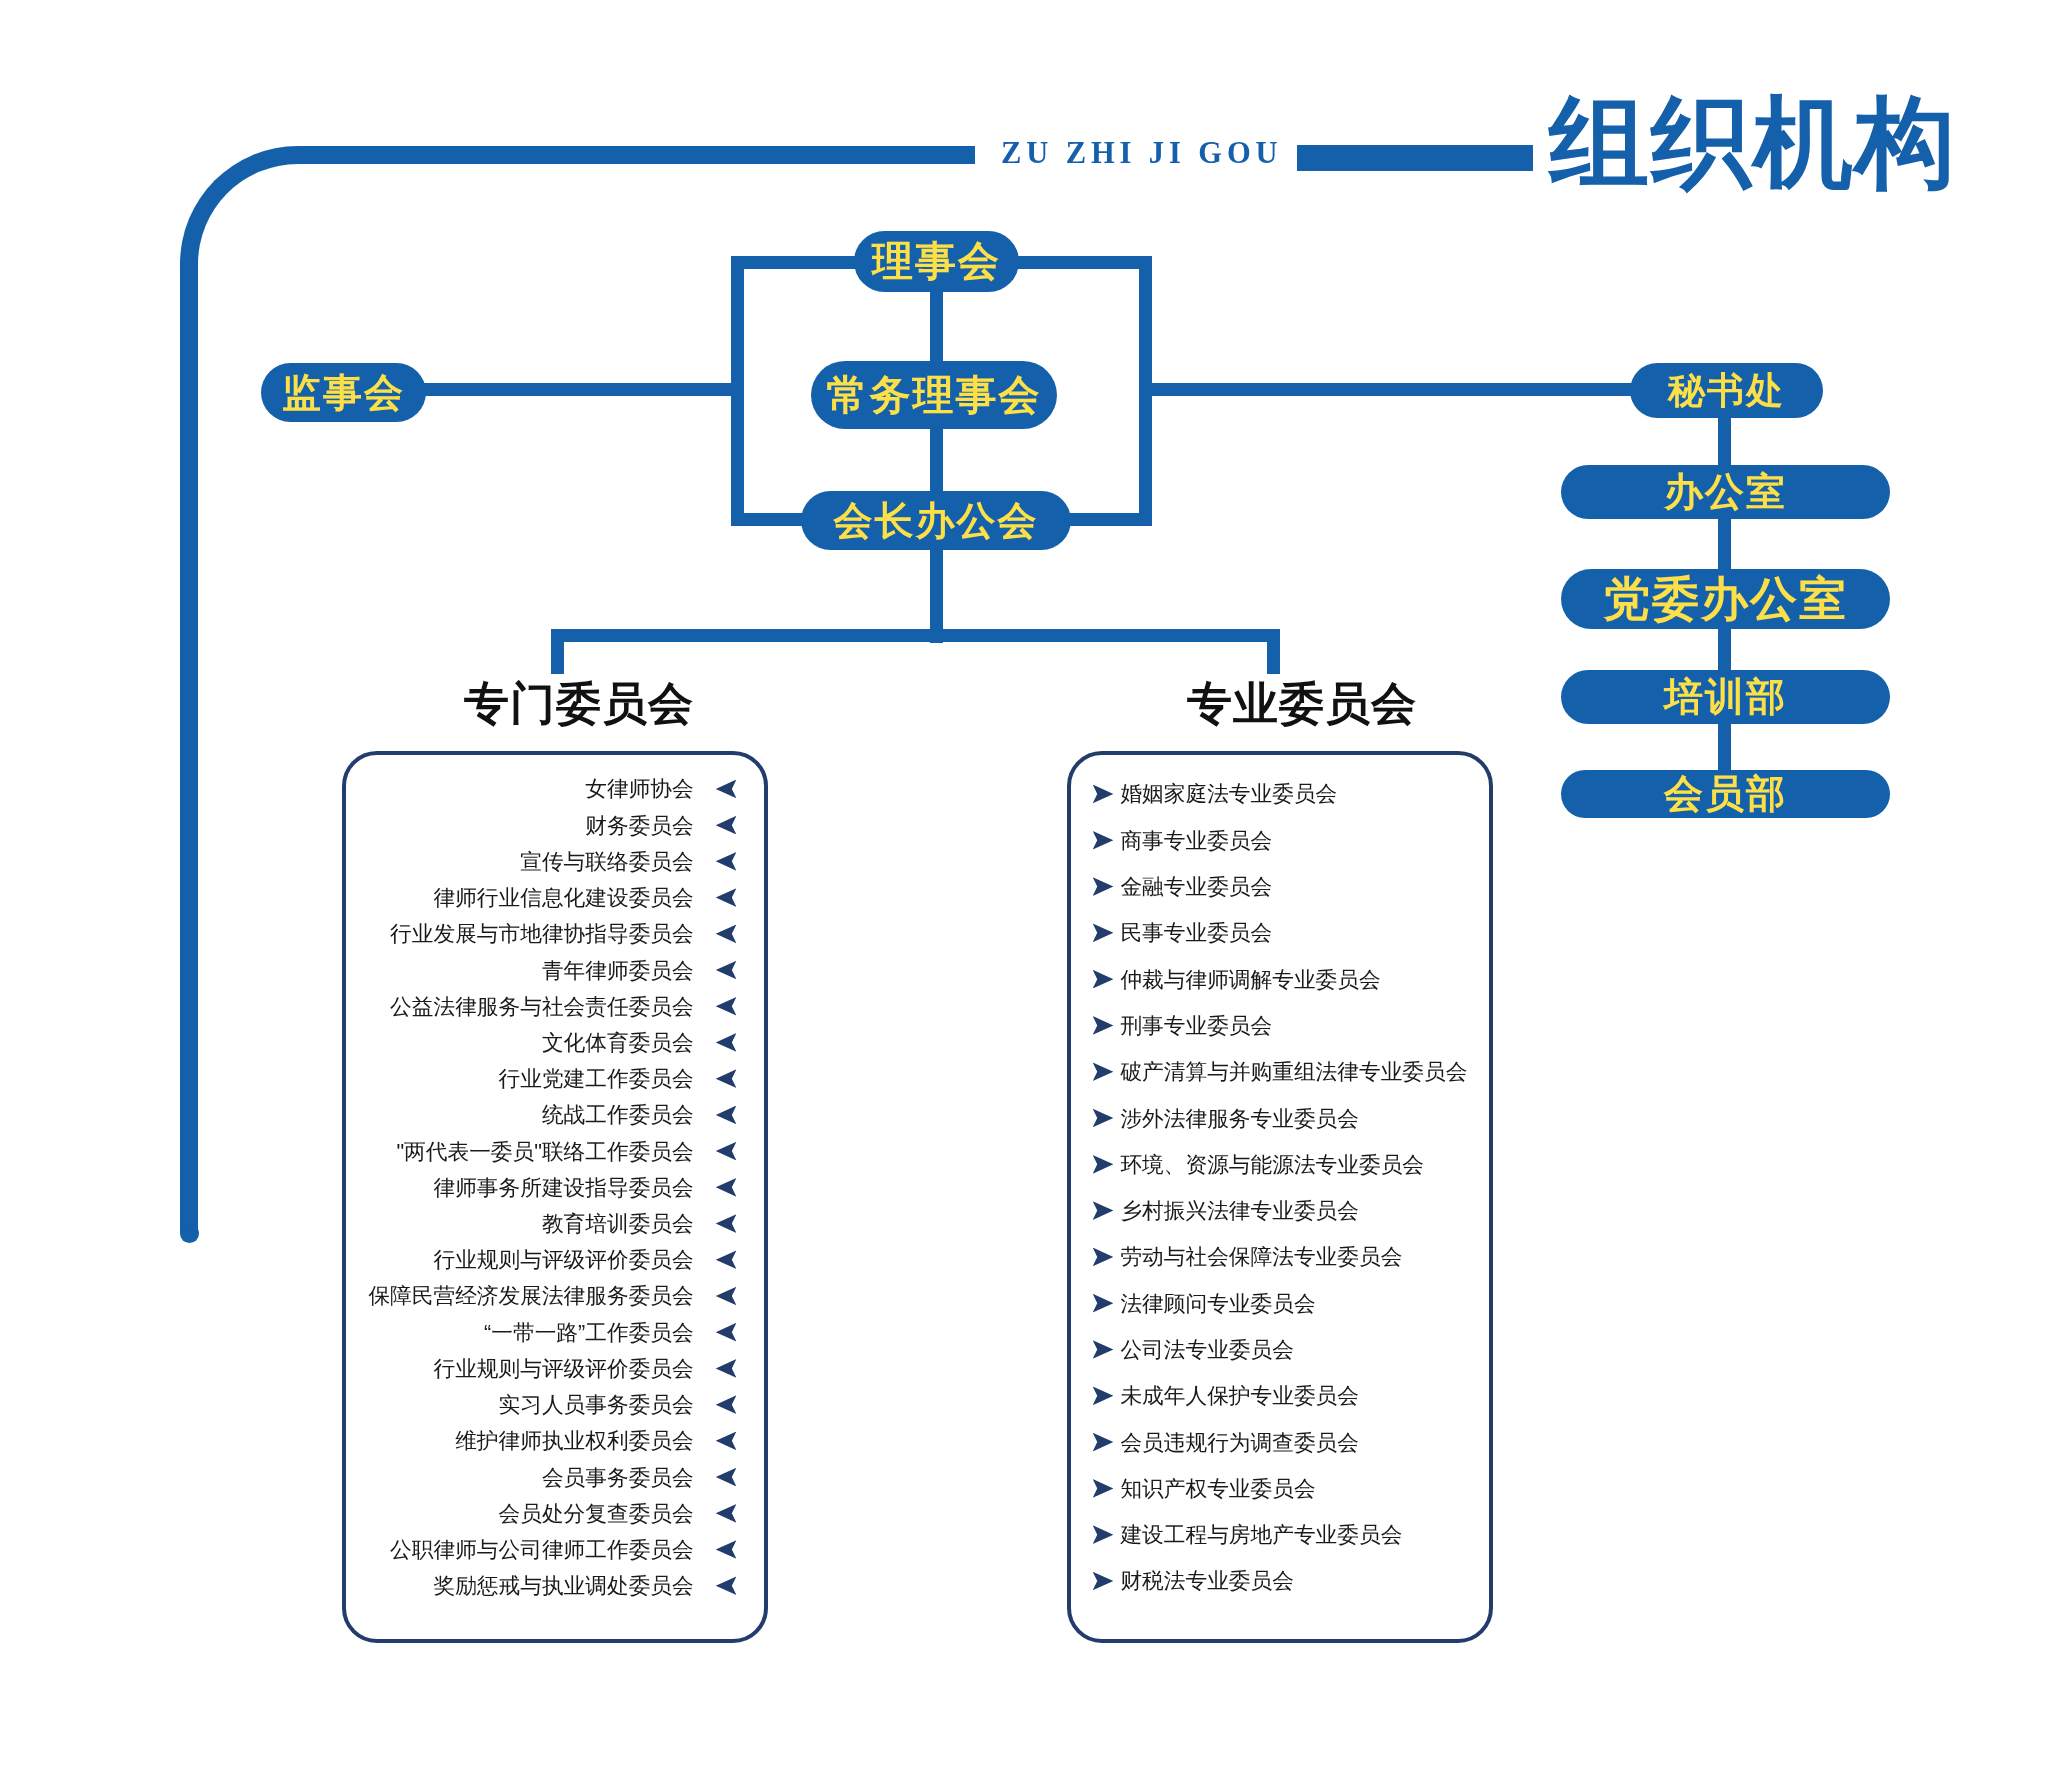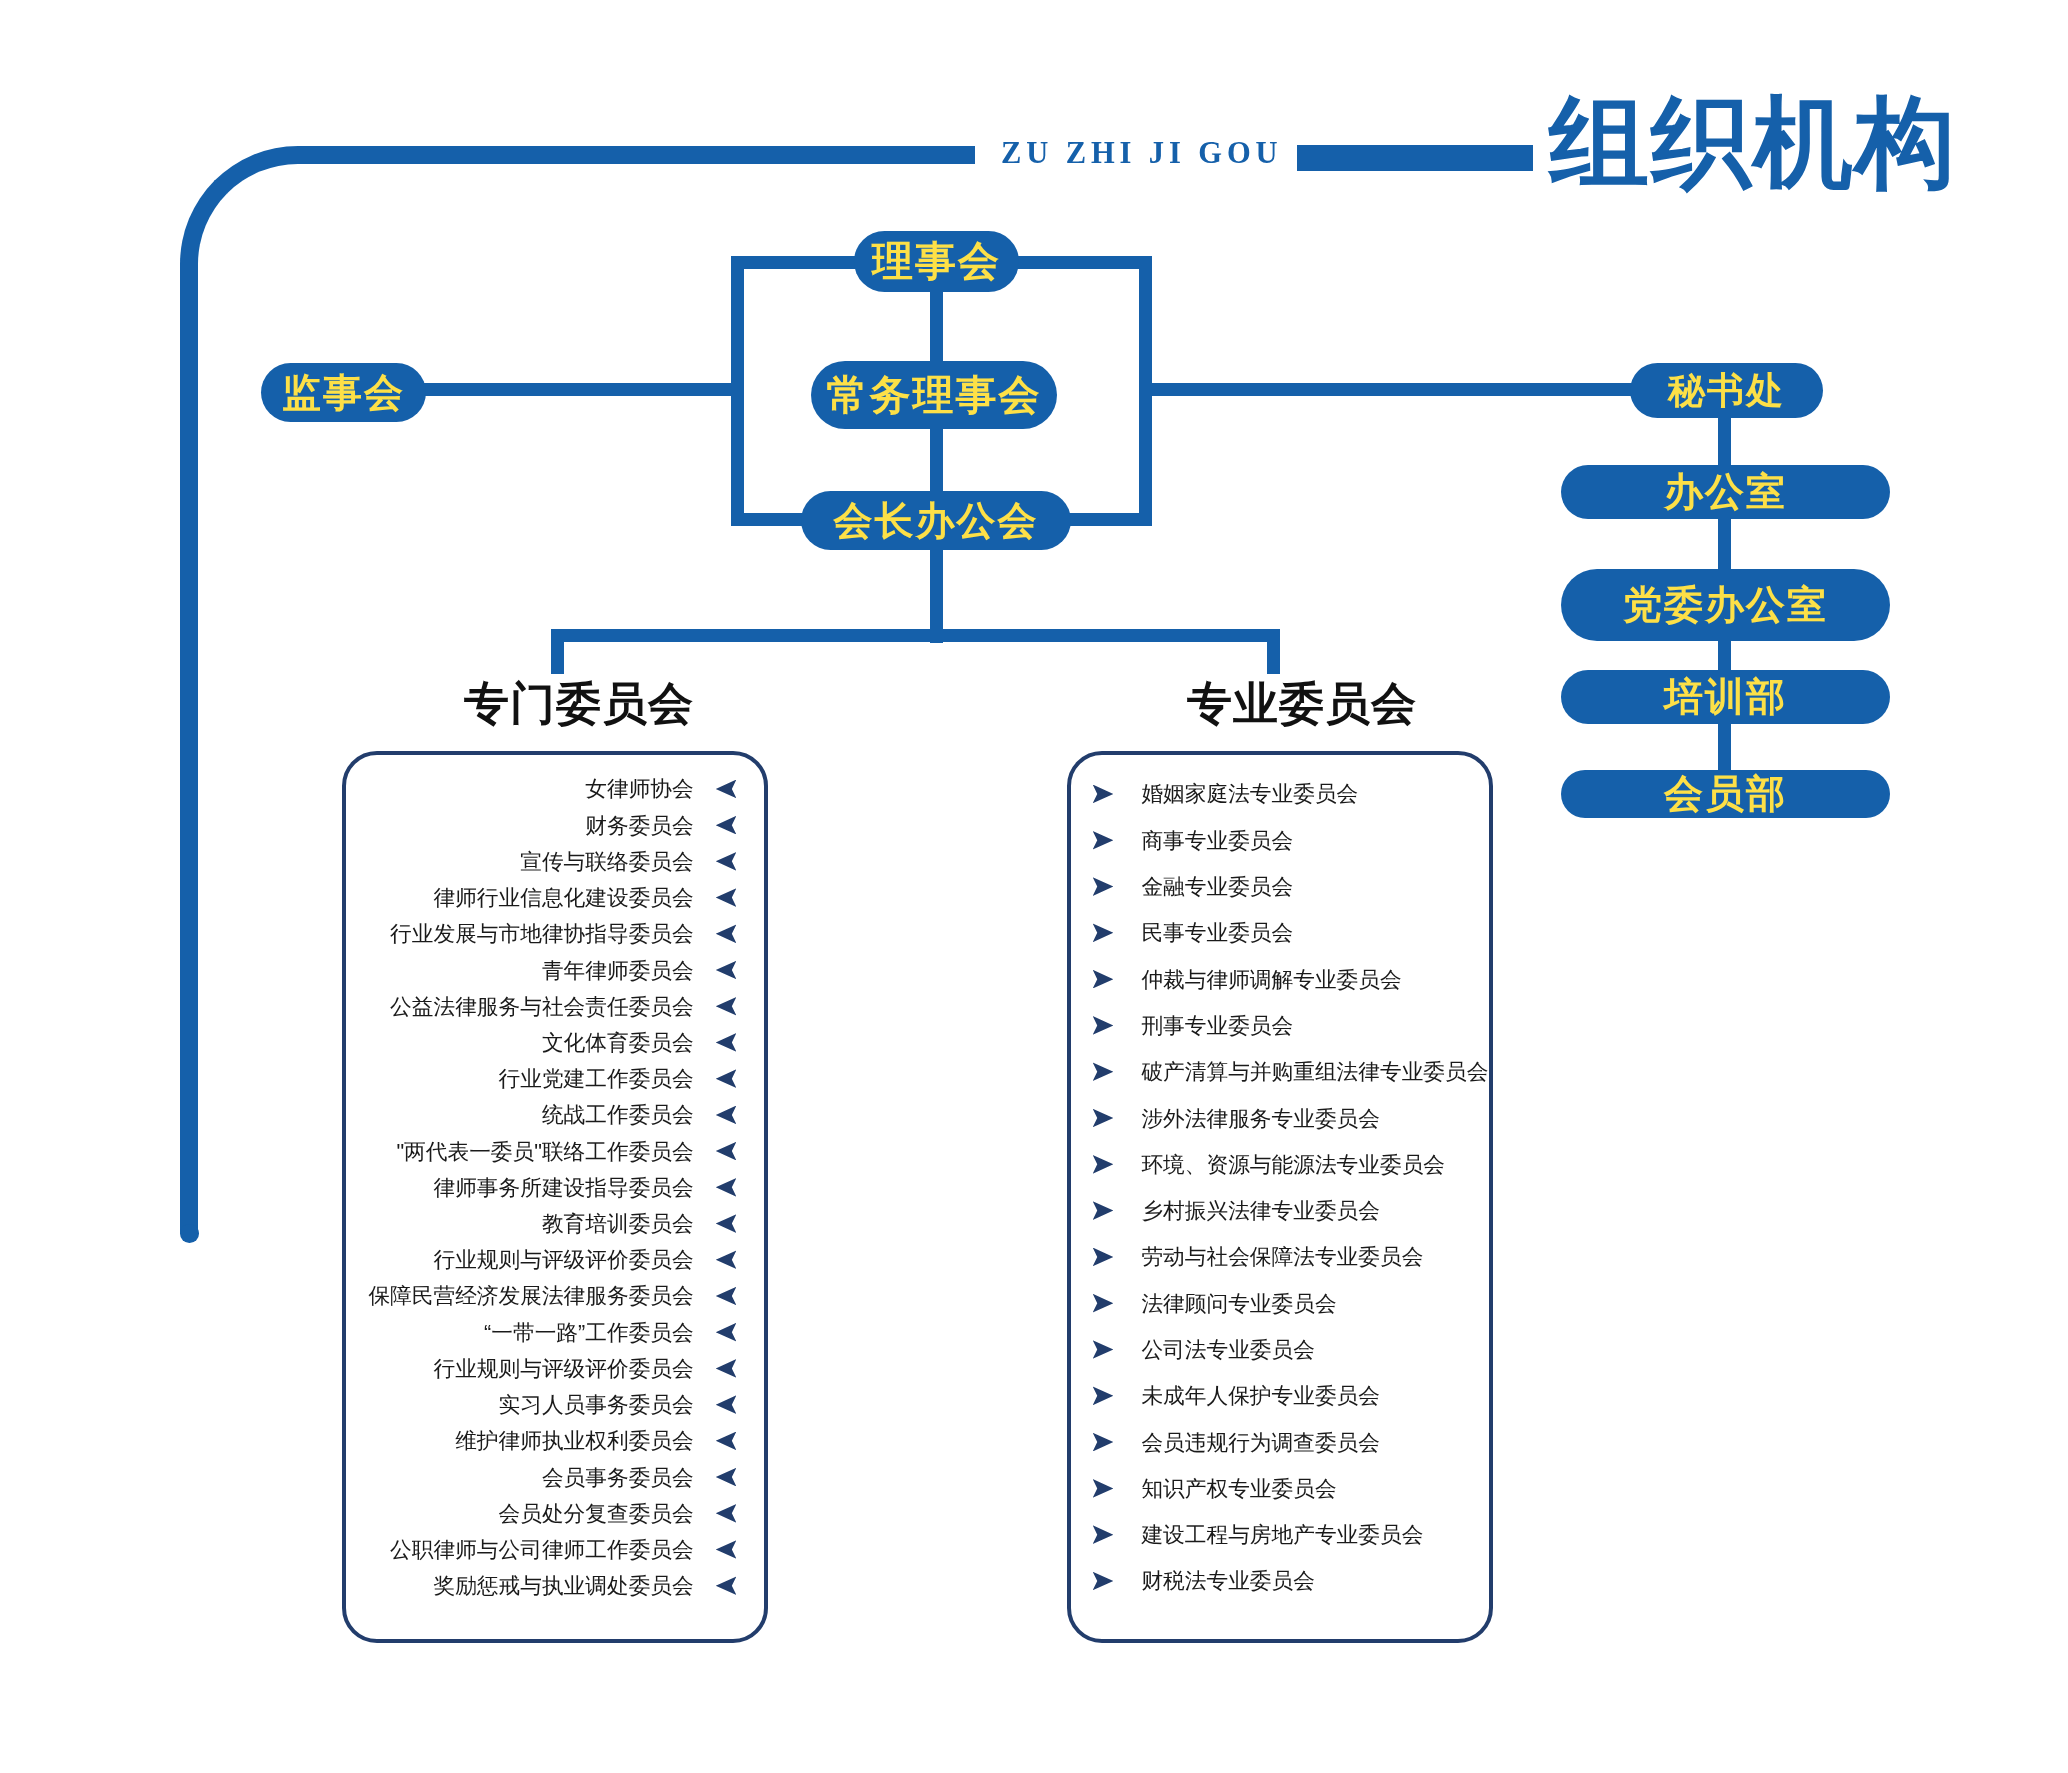--- a/index.html
+++ b/index.html
@@ -43,21 +43,21 @@
   
   .panel{
     position:absolute;width:426px;height:892px;background:#ffffff;
     border:4.9px solid var(--navy);border-radius:35px;box-sizing:border-box;z-index:2;
   }
   .rows{display:flex;flex-direction:column;height:100%;box-sizing:border-box;}
   .rows-left{padding:15.8px 27.6px 35px 13.8px;}
   .rows-right{padding:15.8px 13.8px 35px 21.7px;}
   .row{flex:1;display:flex;align-items:center;font-size:21.7px;color:var(--ink);white-space:nowrap;}
   .row-left{justify-content:flex-end;gap:22px;}
-  .row-right{justify-content:flex-start;gap:28px;}
+  .row-right{justify-content:flex-start;gap:7px;}
   .arrow{flex:0 0 auto;width:20.7px;height:18.7px;background:var(--navy);}
   .arrow-left{clip-path:polygon(0 50%, 100% 0, 78% 50%, 100% 100%);}
   .arrow-right{clip-path:polygon(100% 50%, 0 0, 22% 50%, 0 100%);}
 </style>
 </head>
 <body>
 
 <div class="canvas" style="--primary: #1560AA; --navy: #223D6C; --ink: #1A1A1A;">
 
   <div class="curve"></div>
@@ -81,21 +81,21 @@
   <div class="ln" style="left:551px;top:629px;width:12.8px;height:45px;"></div>
   <div class="ln" style="left:1267px;top:629px;width:12.8px;height:45px;"></div>
   <div class="ln" style="left:1718px;top:414px;width:12.8px;height:369px;"></div>
 
   <div class="node" style="left:854px;top:231px;width:165px;height:61px;font-size:41px;">理事会</div>
   <div class="node" style="left:811px;top:361px;width:246px;height:68px;font-size:41px;">常务理事会</div>
   <div class="node" style="left:801px;top:491px;width:270px;height:59px;font-size:39px;">会长办公会</div>
   <div class="node" style="left:261px;top:363px;width:165px;height:59px;font-size:39px;">监事会</div>
   <div class="node" style="left:1630px;top:363px;width:193px;height:55px;font-size:37px;">秘书处</div>
   <div class="node" style="left:1561px;top:465px;width:329px;height:54px;font-size:39px;">办公室</div>
-  <div class="node" style="left:1561px;top:569px;width:329px;height:72px;font-size:39px;">党委办公室</div>
+  <div class="node" style="left:1561px;top:569px;width:329px;height:60px;font-size:47px;">党委办公室</div>
   <div class="node" style="left:1561px;top:670px;width:329px;height:54px;font-size:39px;">培训部</div>
   <div class="node" style="left:1561px;top:770px;width:329px;height:48px;font-size:39px;">会员部</div>
 
   <div class="sec-title" style="left:418px;top:674px;">专门委员会</div>
   <div class="sec-title" style="left:1141px;top:674px;">专业委员会</div>
 
   <div class="panel" style="left:342px;top:751px;">
     <div class="rows rows-left">
         <div class="row row-left">
         <span class="row-text">女律师协会</span>

